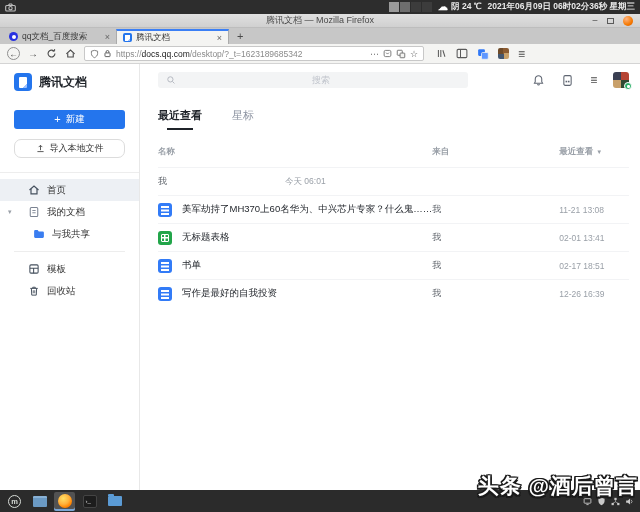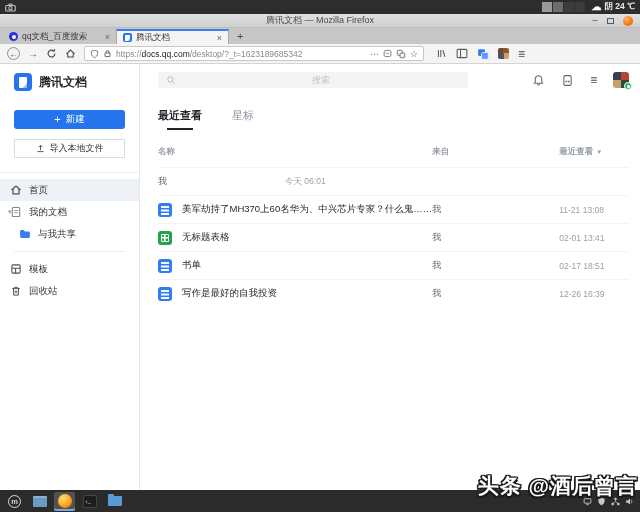--- a/index.html
+++ b/index.html
@@ -70,27 +70,27 @@
   .content { display: flex; height: 426px; background: #fff; }
   .sidebar { width: 140px; border-right: 1px solid #e8e8e8; padding-top: 8px; flex: none; }
   .logo-row { display: flex; align-items: center; gap: 7px; padding: 0 14px; height: 20px; }
   .logo-mark { width: 18px; height: 18px; border-radius: 4px; background: #2475ed; position: relative; }
   .logo-mark::after { content:""; position:absolute; left:5px; top:3.5px; width:8px; height:11px; border-radius:1px;
     background: linear-gradient(315deg,#9cc0ff 0 22%,#fff 22%); }
   .logo-text { font-size: 12px; font-weight: bold; color: #1f2329; }
   .btn-new { margin: 18px 14px 0; height: 19px; background: #2475ed; border-radius: 3px; color: #fff;
     display: flex; align-items: center; justify-content: center; gap: 5px; font-size: 9.5px; }
   .btn-new .plus-glyph { font-size: 11px; line-height: 1; }
-  .btn-import { margin: 10px 14px 0; height: 19px; background: #fff; border: 1px solid #dcdcdc; border-radius: 1px;
+  .btn-import { margin: 10px 14px 0; height: 19px; background: #fff; border: 1px solid #dcdcdc; border-radius: 7px;
     color: #333; display: flex; align-items: center; justify-content: center; gap: 5px; font-size: 9px; }
   .side-divider { height: 1px; background: #ededed; margin-top: 14px; }
   .side-nav { margin-top: 6px; }
-  .side-item { height: 22px; display: flex; align-items: center; gap: 7px; padding-left: 10px; font-size: 9.5px; color: #333; position: relative; }
+  .side-item { height: 22px; display: flex; align-items: center; gap: 7px; padding-left: 28px; font-size: 9.5px; color: #333; position: relative; }
   .side-item.active { background: #edf0f4; }
-  .side-item.child { padding-left: 19px; }
+  .side-item.child { padding-left: 33px; }
   .side-caret { position: absolute; left: 8px; font-size: 7px; color: #9aa0a8; }
   .mid-divider { height: 1px; background: #ededed; margin: 6px 14px; }
 
   .main { flex: 1; padding: 8px 15px 0 18px; position: relative; }
   .main-top { display: flex; align-items: center; }
   .search { width: 310px; height: 16px; background: #f3f4f5; border-radius: 3px; display: flex; align-items: center; gap: 6px; padding: 0 8px; }
   .search input { border: none; outline: none; background: transparent; font-size: 9px; color: #333; width: 100%; font-family: "Liberation Sans", sans-serif; text-align: center; }
   .search input::placeholder { color: #c0c4cc; }
   .top-icons { margin-left: auto; display: flex; align-items: center; gap: 16px; }
   .avatar { width: 16px; height: 16px; border-radius: 3px; position: relative;
@@ -162,20 +162,21 @@
   <span class="workspaces">
     <span class="ws ws1"></span>
     <span class="ws ws2"></span>
     <span class="ws ws3"></span>
     <span class="ws ws4"></span>
   </span>
   <span class="weather">
     <span class="cloud-glyph">☁</span>
     <span>阴 24 ℃</span>
   </span>
+  <span class="datetime">2021年06月09日 06时02分36秒 星期三</span>
 </div>
 
 <div class="titlebar">
   <span>腾讯文档 — Mozilla Firefox</span>
   <span class="win-controls">
     <span class="win-min">−</span>
     <span class="win-max"></span>
     <span class="win-close"></span>
   </span>
 </div>

